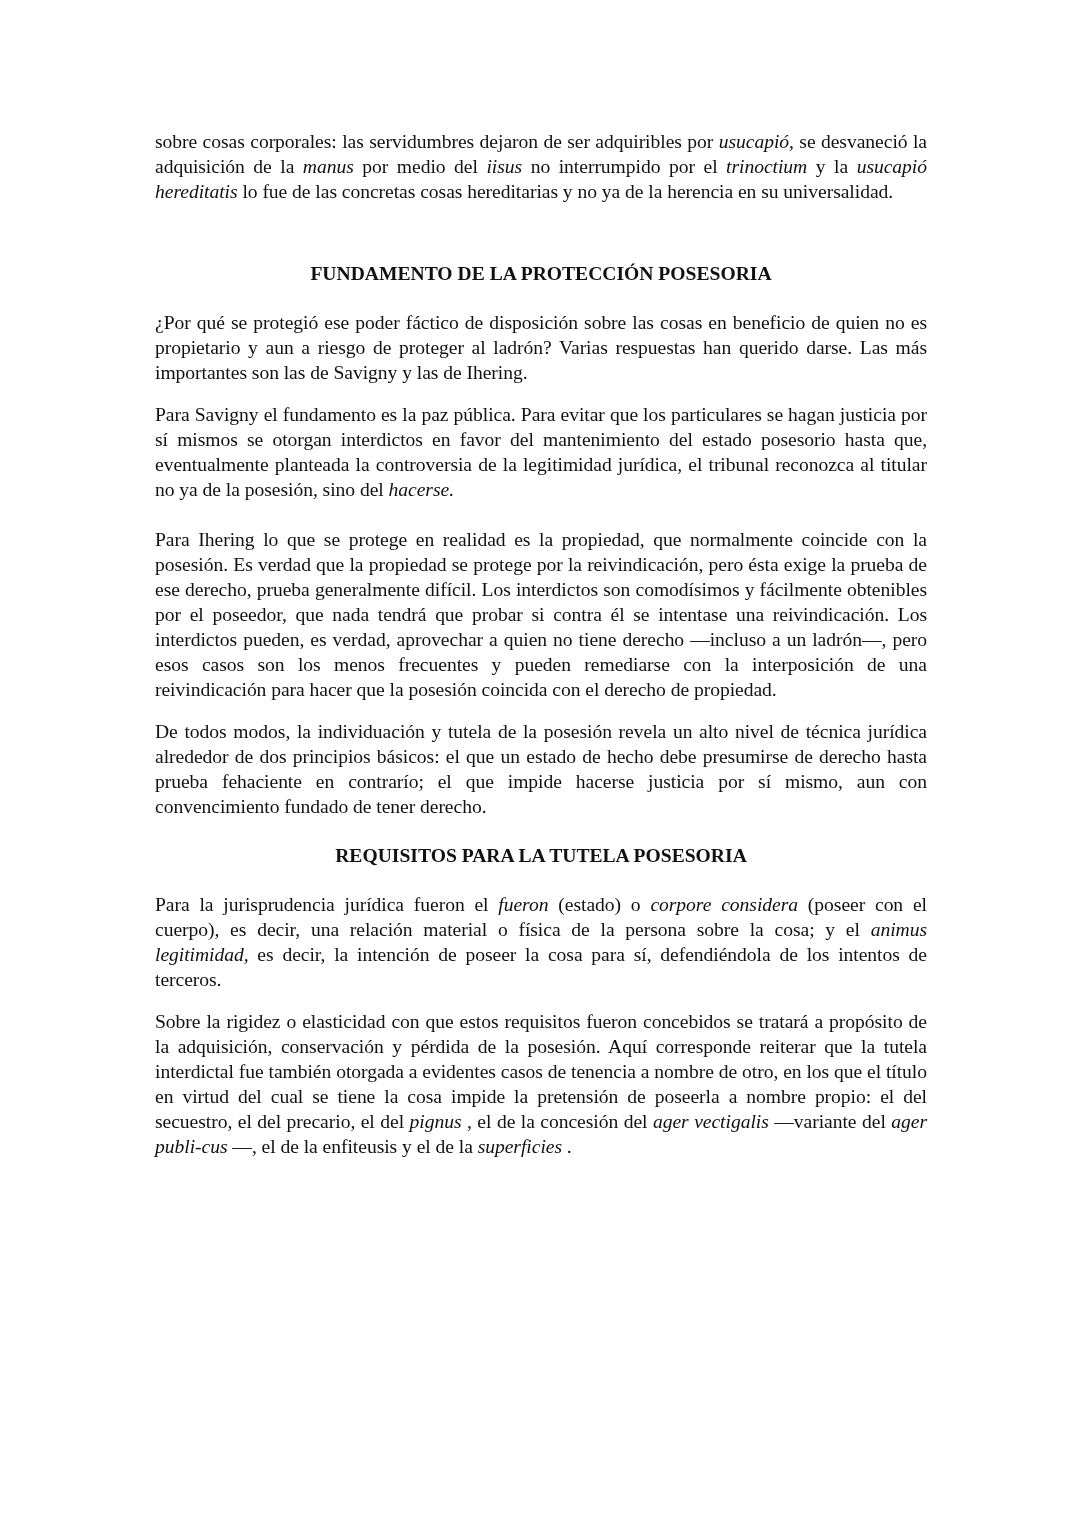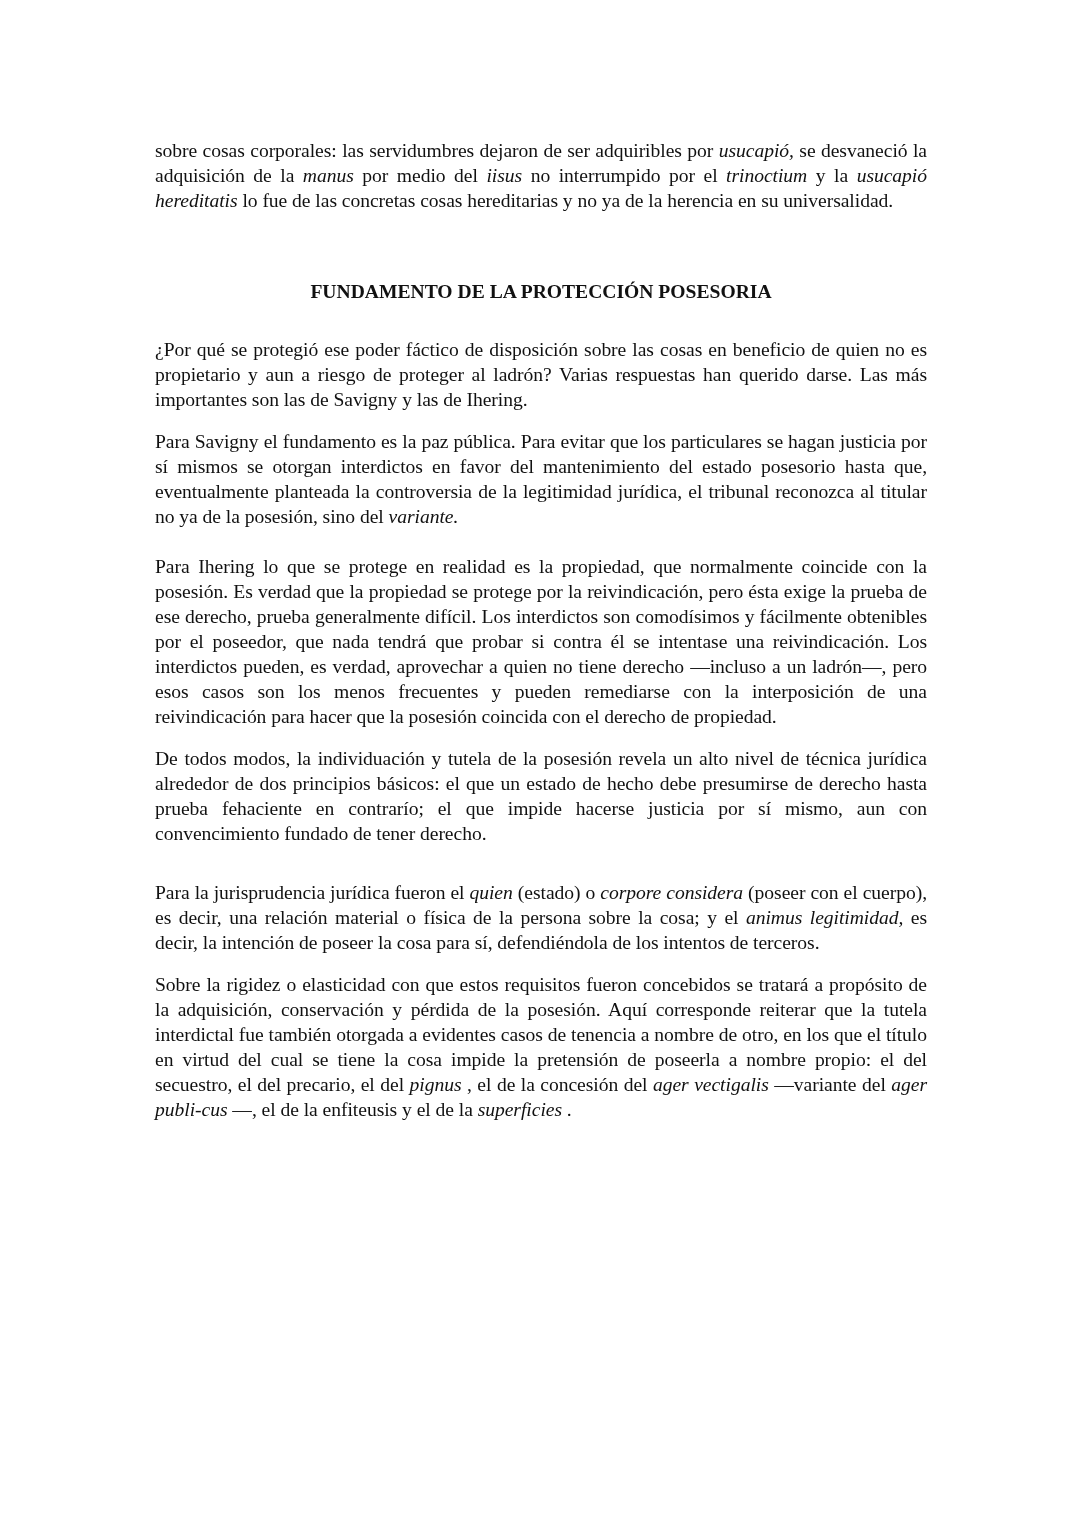--- a/index.html
+++ b/index.html
@@ -11,56 +11,57 @@
       width: 1080px;
       height: 1528px;
       position: relative;
       overflow: hidden;
       font-family: "Liberation Serif", "DejaVu Serif", serif;
       color: #111111;
     }
     .page {
       position: absolute;
       left: 155px;
-      top: 138px;
+      top: 129px;
       width: 772px;
     }
     .para {
       font-size: 19.6px;
       line-height: 25px;
       text-align: justify;
       margin: 0;
       letter-spacing: -0.05px;
     }
     .para i { font-style: italic; }
     .heading {
       font-size: 19.6px;
       line-height: 25px;
       font-weight: bold;
       text-align: center;
-      margin: 16px;
+      margin: 7px;
     }
     .gap-lg { height: 25px; }
     .gap-md { height: 17px; }
   </style>
 </head>
 <body>
 
 <div class="page" id="page-root">
     <p class="para"><span>sobre cosas corporales: las servidumbres dejaron de ser adquiribles por </span><i>usucapió,</i><span> se desvaneció la adquisición de la </span><i>manus</i><span> por medio del </span><i>iisus</i><span> no interrumpido por el </span><i>trinoctium</i><span> y la </span><i>usucapió hereditatis</i><span> lo fue de las concretas cosas hereditarias y no ya de la herencia en su universalidad.</span></p>
     <div class="gap-lg"></div>
     <div class="gap-lg"></div>
     <h2 class="heading">FUNDAMENTO DE LA PROTECCIÓN POSESORIA</h2>
     <div class="gap-md"></div>
     <p class="para"><span>¿Por qué se protegió ese poder fáctico de disposición sobre las cosas en beneficio de quien no es propietario y aun a riesgo de proteger al ladrón? Varias respuestas han querido darse. Las más importantes son las de Savigny y las de Ihering.</span></p>
     <div class="gap-md"></div>
-    <p class="para"><span>Para Savigny el fundamento es la paz pública. Para evitar que los particulares se hagan justicia por sí mismos se otorgan interdictos en favor del mantenimiento del estado posesorio hasta que, eventualmente planteada la controversia de la legitimidad jurídica, el tribunal reconozca al titular no ya de la posesión, sino del </span><i>variante.</i></p>
+    <p class="para"><span>Para Savigny el fundamento es la paz pública. Para evitar que los particulares se hagan justicia por sí mismos se otorgan interdictos en favor del mantenimiento del estado posesorio hasta que, eventualmente planteada la controversia de la legitimidad jurídica, el tribunal reconozca al titular no ya de la posesión, sino del </span><i>hacerse.</i></p>
     <div class="gap-lg"></div>
     <p class="para"><span>Para Ihering lo que se protege en realidad es la propiedad, que normalmente coincide con la posesión. Es verdad que la propiedad se protege por la reivindicación, pero ésta exige la prueba de ese derecho, prueba generalmente difícil. Los interdictos son comodísimos y fácilmente obtenibles por el poseedor, que nada tendrá que probar si contra él se intentase una reivindicación. Los interdictos pueden, es verdad, aprovechar a quien no tiene derecho —incluso a un ladrón—, pero esos casos son los menos frecuentes y pueden remediarse con la interposición de una reivindicación para hacer que la posesión coincida con el derecho de propiedad.</span></p>
     <div class="gap-md"></div>
     <p class="para"><span>De todos modos, la individuación y tutela de la posesión revela un alto nivel de técnica jurídica alrededor de dos principios básicos: el que un estado de hecho debe presumirse de derecho hasta prueba fehaciente en contrarío; el que impide hacerse justicia por sí mismo, aun con convencimiento fundado de tener derecho.</span></p>
     <div class="gap-md"></div>
+    <h2 class="heading">REQUISITOS PARA LA TUTELA POSESORIA</h2>
     <div class="gap-md"></div>
-    <p class="para"><span>Para la jurisprudencia jurídica fueron el </span><i>quien</i><span> (estado) o </span><i>corpore considera</i><span> (poseer con el cuerpo), es decir, una relación material o física de la persona sobre la cosa; y el </span><i>animus legitimidad,</i><span> es decir, la intención de poseer la cosa para sí, defendiéndola de los intentos de terceros.</span></p>
+    <p class="para"><span>Para la jurisprudencia jurídica fueron el </span><i>fueron</i><span> (estado) o </span><i>corpore considera</i><span> (poseer con el cuerpo), es decir, una relación material o física de la persona sobre la cosa; y el </span><i>animus legitimidad,</i><span> es decir, la intención de poseer la cosa para sí, defendiéndola de los intentos de terceros.</span></p>
     <div class="gap-md"></div>
     <p class="para"><span>Sobre la rigidez o elasticidad con que estos requisitos fueron concebidos se tratará a propósito de la adquisición, conservación y pérdida de la posesión. Aquí corresponde reiterar que la tutela interdictal fue también otorgada a evidentes casos de tenencia a nombre de otro, en los que el título en virtud del cual se tiene la cosa impide la pretensión de poseerla a nombre propio: el del secuestro, el del precario, el del </span><i>pignus</i><span> , el de la concesión del </span><i>ager vectigalis</i><span> —variante del </span><i>ager publi-cus</i><span> —, el de la enfiteusis  y el de la </span><i>superficies</i><span> .</span></p>
     <div class="gap-md"></div>
   </div>
 
 </body></html>

